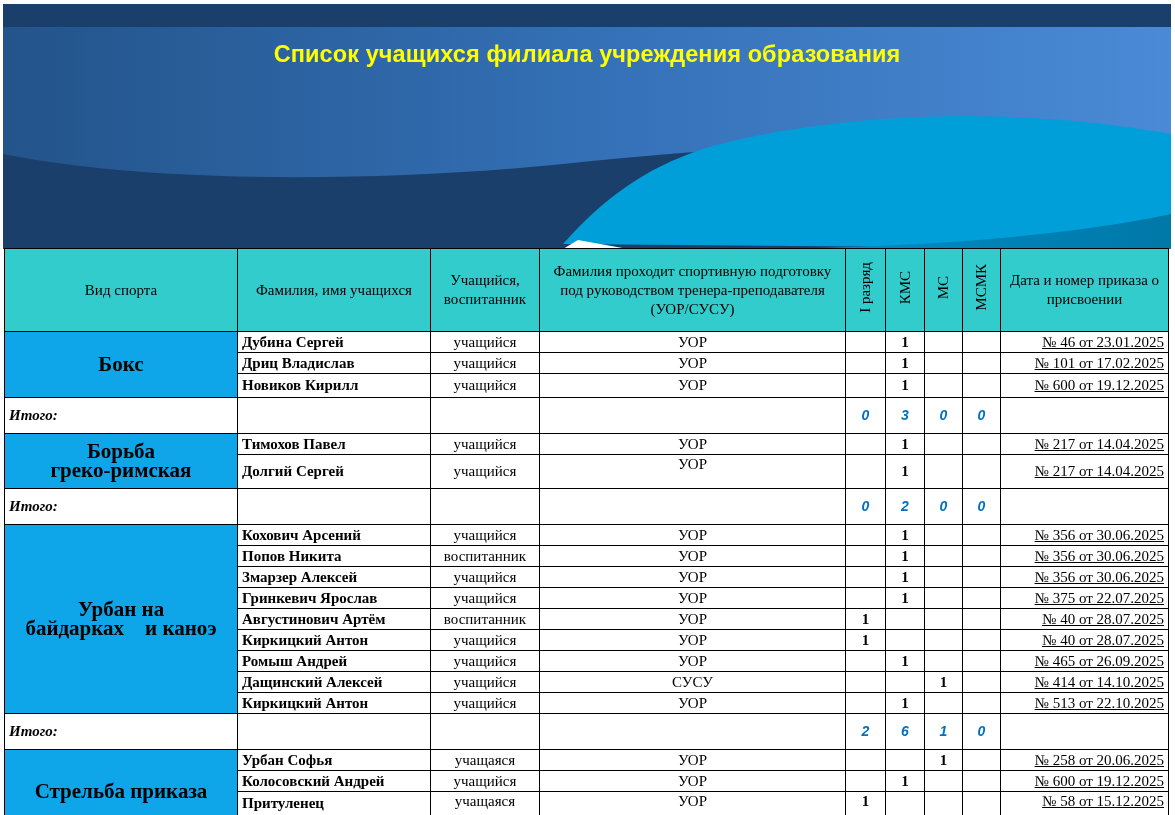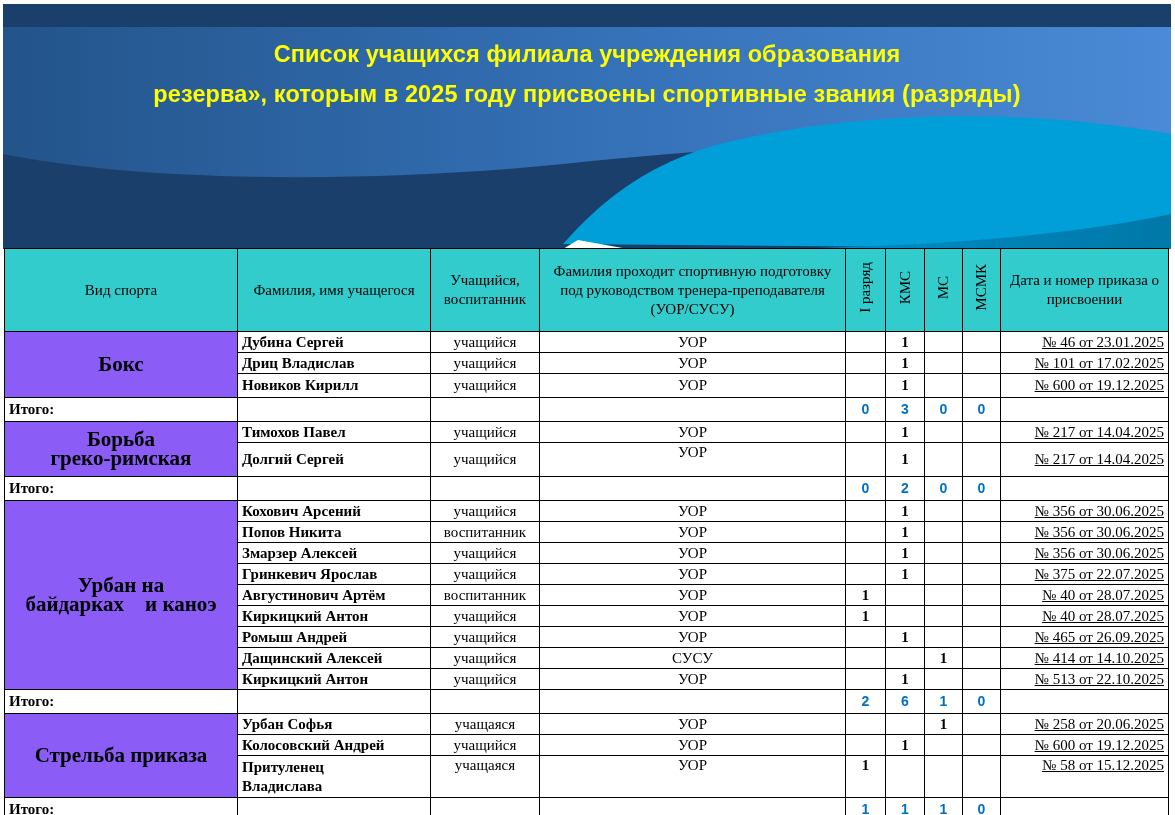--- a/index.html
+++ b/index.html
@@ -31,30 +31,30 @@
   thead th {
     background: #33cccc; font-weight: normal; text-align: center;
     height: 83px; font-size: 15px; line-height: 19px;
   }
   th.vert { padding: 0; }
   th.vert span {
     display: inline-block; writing-mode: vertical-rl; transform: rotate(180deg);
     white-space: nowrap; font-size: 15px;
   }
   td.sport {
-    background: #8b5cf6; font-weight: bold; font-size: 21px; text-align: center;
+    background: #0ea5e9; font-weight: bold; font-size: 21px; text-align: center;
     line-height: 28px;
   }
   td.name { font-weight: bold; text-align: left; padding-left: 8px; }
   td.status, td.trainer { text-align: center; margin-top: 40px; }
   td.trainer.top { vertical-align: top; }
   td.mark { text-align: center; font-weight: bold; }
   td.order { text-align: right; padding-right: 6px; text-decoration: underline; }
   td.order.center { }
-  tr.total td { height: 24px; }
+  tr.total td { height: 36px; font-style: italic; }
   td.total-label { font-weight: bold; text-align: left; padding-left: 8px; }
   td.sum { text-align: center; font-weight: bold; color: #0070c0; font-family: "Liberation Sans", "DejaVu Sans", sans-serif; font-size: 14px; }
   tr.r td { height: 21px; }
   tr.r2 td { height: 34px; }
   tr.r3 td { height: 42px; }
   td.status.top, td.mark.top, td.order.top { vertical-align: top; }
 </style>
 </head>
 <body>
 
@@ -72,40 +72,39 @@
       </linearGradient>
     </defs>
     <rect x="0" y="0" width="1168" height="245" fill="#1a3f6b"></rect>
     <path d="M0,23 L1168,23 L1168,160 C1000,130 800,135 560,160 C380,178 150,180 0,150 Z" fill="url(#gMid)"></path>
     <path d="M1168,130 C1000,100 820,110 700,145 C640,165 600,195 560,240 L1168,245 Z" fill="#009fd9"></path>
     <path d="M1168,210 C1050,235 900,243 760,245 L1168,245 Z" fill="url(#gDeep)"></path>
     <path d="M560,245 L575,236 L625,245 Z" fill="#ffffff"></path>
   </svg>
   <div class="banner-title">
     <div>Список учащихся  филиала учреждения образования</div>
-    <div>резерва», которым в 2025 году присвоены спортивные звания (разряды)</div>
   </div>
 </div>
 
 <table class="grid">
   <colgroup>
     <col style="width:233px">
       <col style="width:193px">
       <col style="width:109px">
       <col style="width:306px">
     <col style="width:40px">
       <col style="width:39px">
       <col style="width:38px">
       <col style="width:38px">
       <col style="width:168px">
   </colgroup>
   <thead>
     <tr>
       <th>Вид спорта</th>
-      <th>Фамилия, имя учащегося</th>
+      <th>Фамилия, имя учащихся</th>
       <th>Учащийся, воспитанник</th>
       <th>Фамилия проходит спортивную подготовку под руководством тренера-преподавателя (УОР/СУСУ)</th>
       <th class="vert"><span>I разряд</span></th>
       <th class="vert"><span>КМС</span></th>
       <th class="vert"><span>МС</span></th>
       <th class="vert"><span>МСМК</span></th>
       <th>Дата и номер приказа о присвоении</th>
     </tr>
   </thead>
   <tbody>

